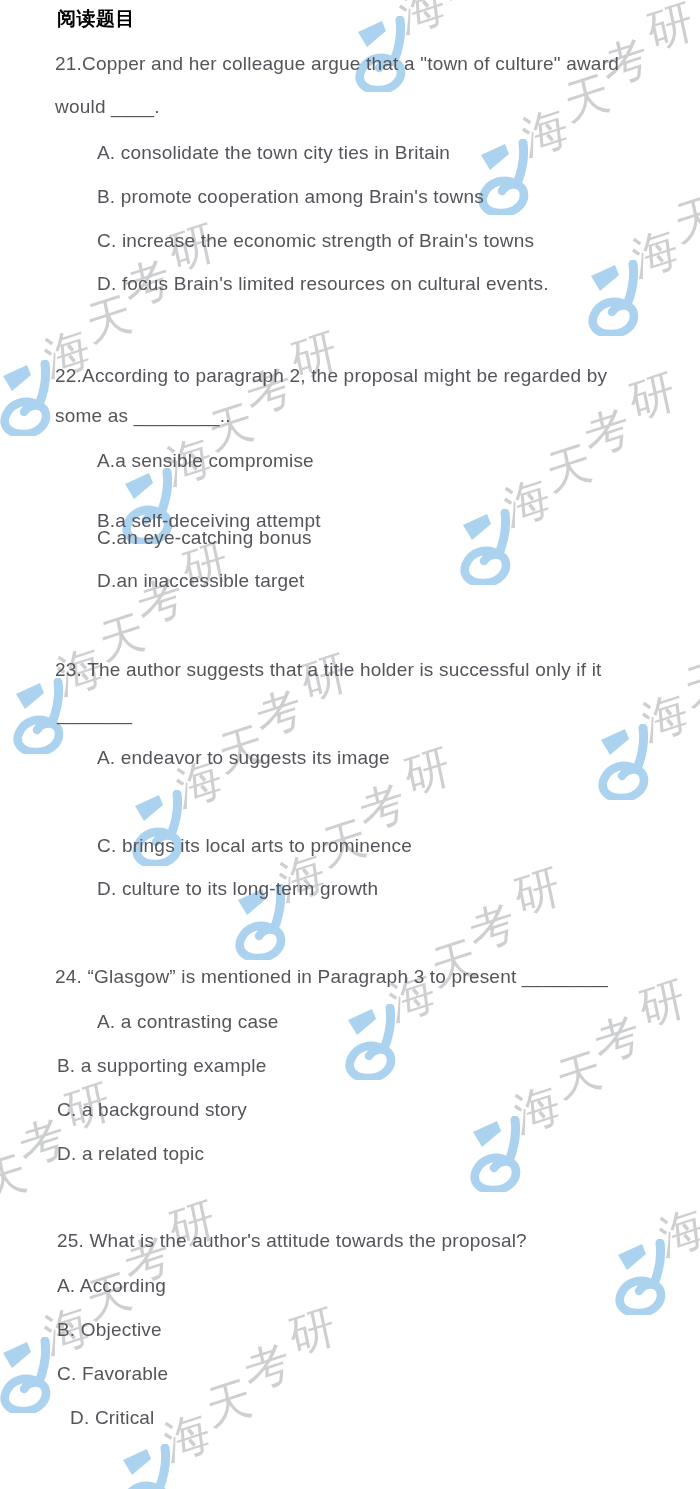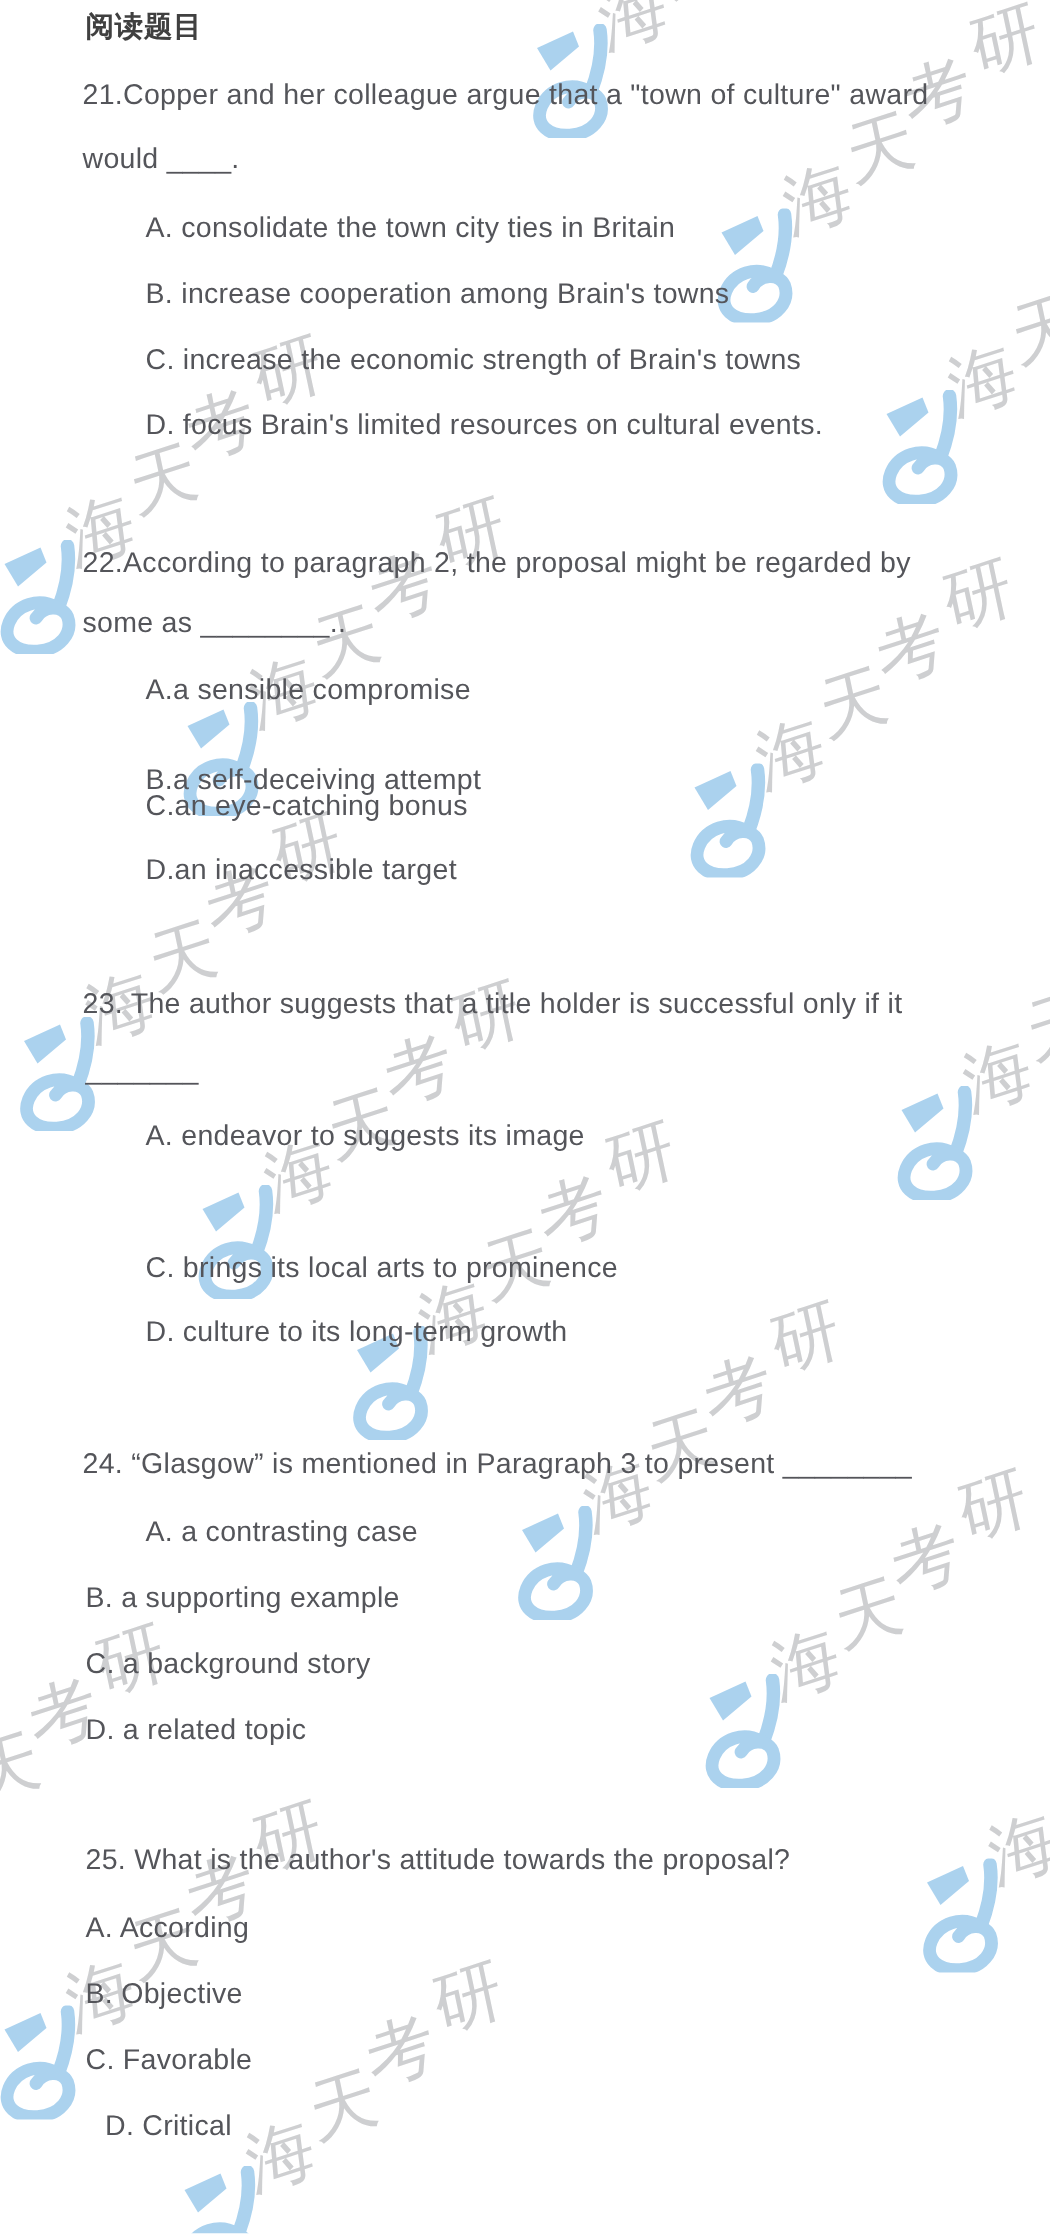--- a/index.html
+++ b/index.html
@@ -27,21 +27,21 @@
   .wm-ch.c3{left:124px;top:42px;}
   .wm-ch.c4{left:169px;top:6px;}
   
   .content{position:absolute;inset:0;z-index:1;}
   .line{
     position:absolute;margin:0;
     font-size:19px;line-height:22px;
     color:#54555a;letter-spacing:.2px;
     white-space:pre;
   }
-  .title{font-weight:bold;color:#404040;font-size:19px;letter-spacing:.5px;}
+  .title{font-weight:bold;color:#000000;font-size:19px;letter-spacing:.5px;}
 </style>
 </head>
 <body>
 
 <div class="page">
 
   <div class="wm-layer">
 
     <div class="wm" style="left:355px;top:-129px">
       <svg class="wm-logo" viewBox="0 0 62 76">
@@ -211,21 +211,21 @@
       <span class="wm-ch c4">研</span>
     </div>
   </div>
 
   <div class="content">
     <h1 class="line title" style="left:57px;top:8px">阅读题目</h1>
 
     <p class="line" style="left:55px;top:53px">21.Copper and her colleague argue that a "town of culture" award</p>
     <p class="line" style="left:55px;top:96px">would ____.</p>
     <p class="line" style="left:97px;top:142px">A. consolidate the town city ties in Britain</p>
-    <p class="line" style="left:97px;top:186px">B. increase cooperation among Brain's towns</p>
+    <p class="line" style="left:97px;top:186px">B. promote cooperation among Brain's towns</p>
     <p class="line" style="left:97px;top:230px">C. increase the economic strength of Brain's towns</p>
     <p class="line" style="left:97px;top:273px">D. focus Brain's limited resources on cultural events.</p>
 
     <p class="line" style="left:55px;top:365px">22.According to paragraph 2, the proposal might be regarded by</p>
     <p class="line" style="left:55px;top:405px">some as ________..</p>
     <p class="line" style="left:97px;top:450px">A.a sensible compromise</p>
     <p class="line" style="left:97px;top:510px">B.a self-deceiving attempt</p>
     <p class="line" style="left:97px;top:527px">C.an eye-catching bonus</p>
     <p class="line" style="left:97px;top:570px">D.an inaccessible target</p>
 

